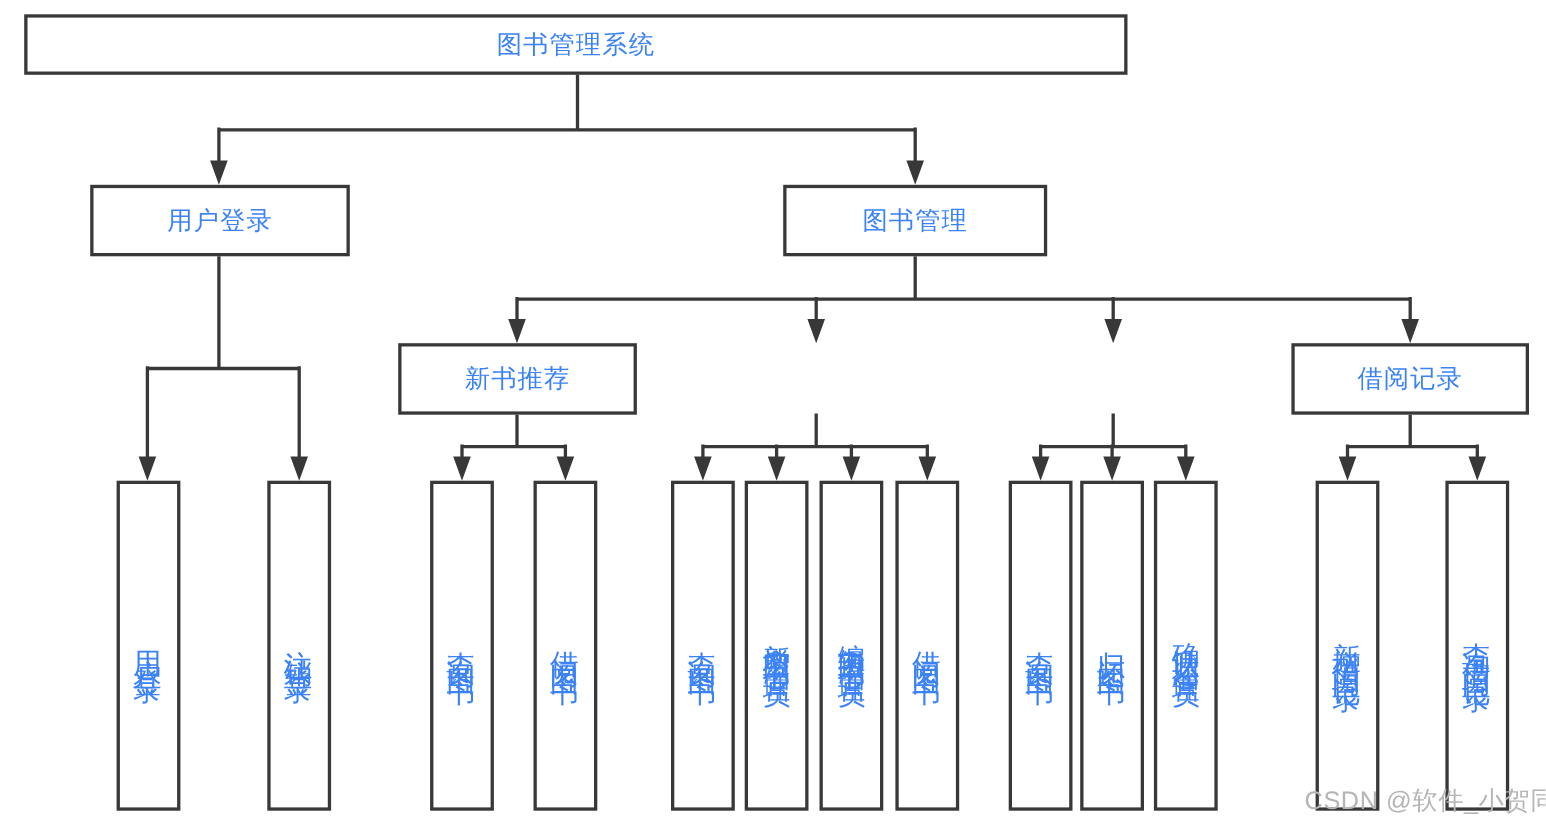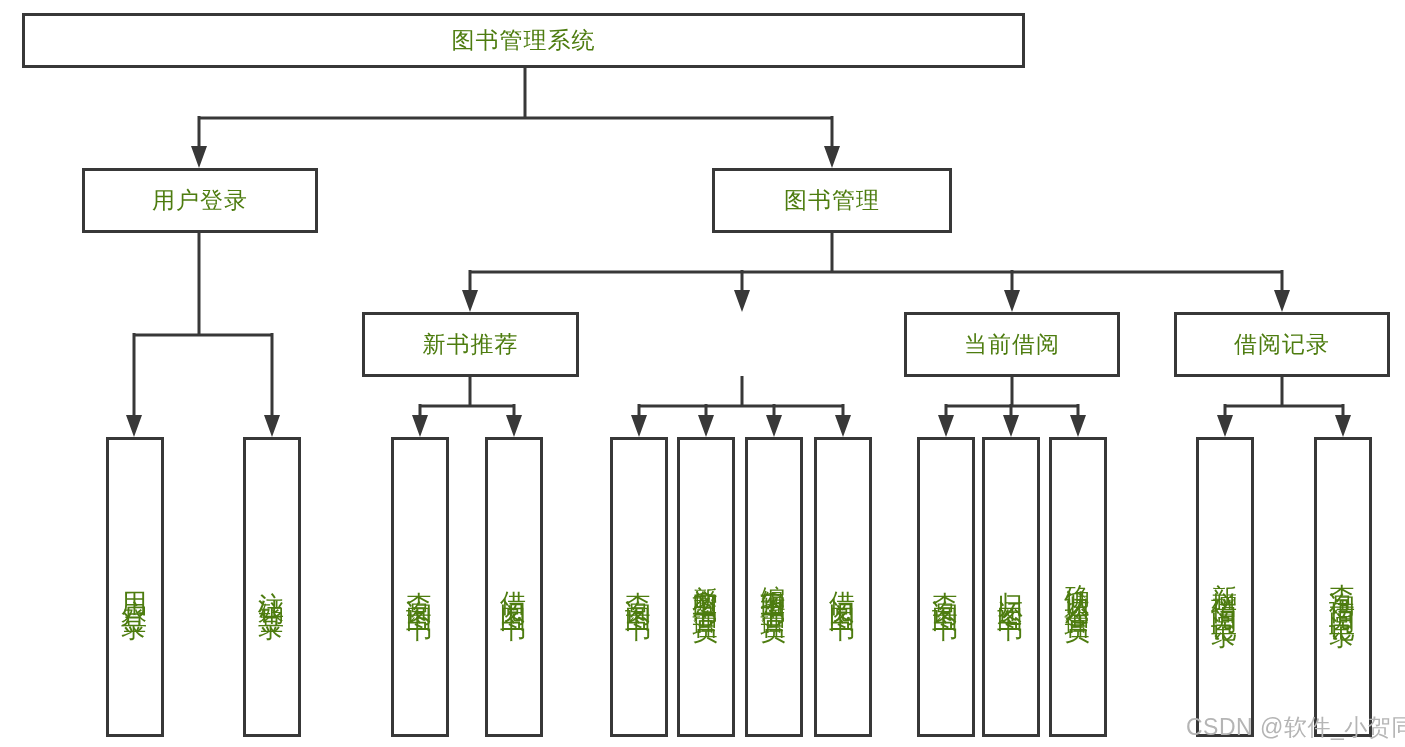--- a/index.html
+++ b/index.html
@@ -16,21 +16,21 @@
   }
   svg.connectors {
     position: absolute; left: 0; top: 0;
     width: 1405px; height: 747px;
     z-index: 1;
   }
   .node {
     position: absolute;
     background: #ffffff;
     border: 3px solid #383838;
-    color: #4d7c0f;
+    color: #3b82f6;
     display: flex;
     align-items: center;
     justify-content: center;
     z-index: 2;
   }
   .hbox {
     font-size: 23px;
     letter-spacing: 1px;
     white-space: nowrap;
   }
@@ -101,21 +101,20 @@
       <path d="M1217 415 L1233 415 L1225 437 Z M1335 415 L1351 415 L1343 437 Z" fill="#383838"></path>
     </g>
   </svg>
 
   <div class="node hbox" style="left:22px; top:13px; width:1003px; height:55px;">图书管理系统</div>
 
   <div class="node hbox lvl2" style="left:82px; width:236px;">用户登录</div>
   <div class="node hbox lvl3" style="left:362px; width:217px;">新书推荐</div>
 
   <div class="node hbox lvl2" style="left:712px; width:240px;">图书管理</div>
-  <div class="node hbox lvl3" style="left:904px; width:216px;">当前借阅</div>
   <div class="node hbox lvl3" style="left:1174px; width:216px;">借阅记录</div>
 
   <div class="node vbox" style="left:106px;">用户登录</div>
   <div class="node vbox" style="left:243px;">注销登录</div>
 
   <div class="node vbox" style="left:391px;">查询图书</div>
   <div class="node vbox" style="left:485px;">借阅图书</div>
 
   <div class="node vbox" style="left:610px;">查询图书</div>
   <div class="node vbox tight" style="left:677px;">新增图书（管理员）</div>

